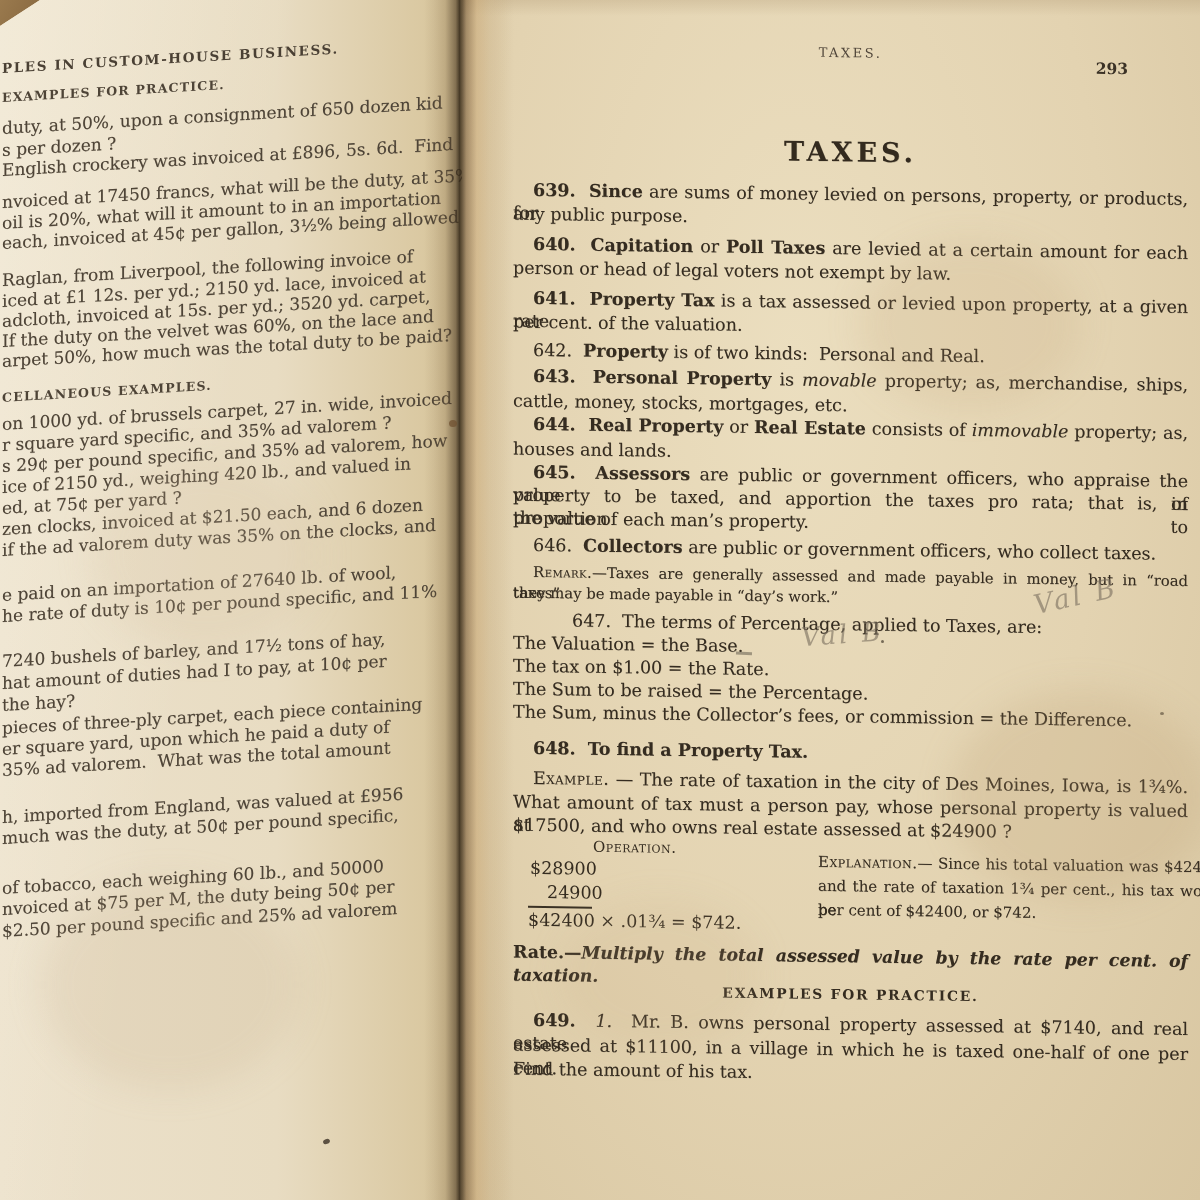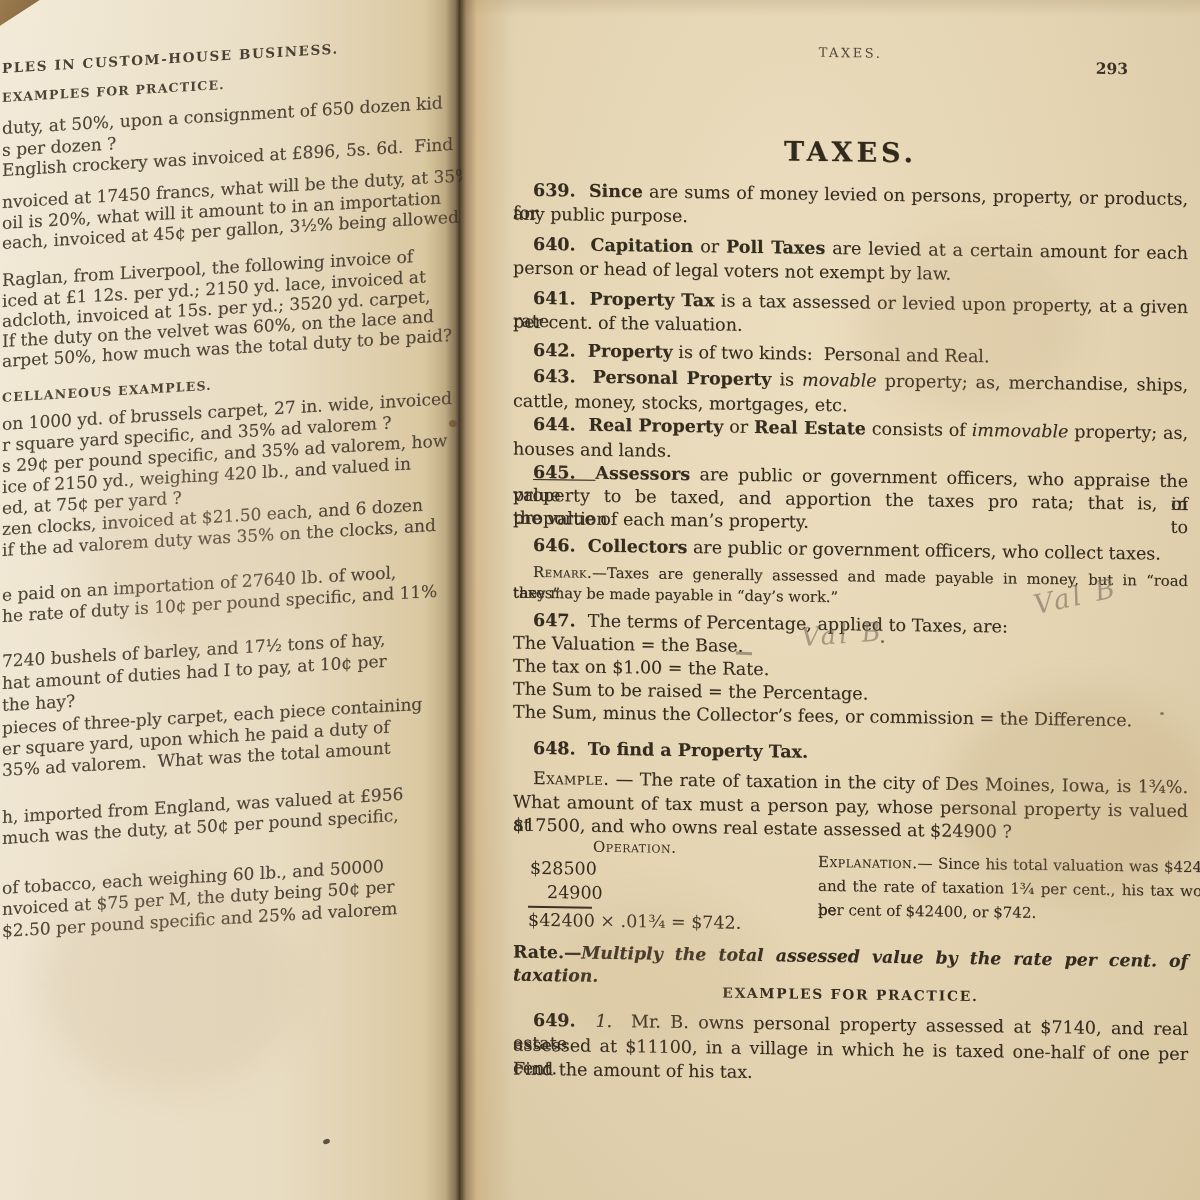--- a/index.html
+++ b/index.html
@@ -151,51 +151,51 @@
 
         <div class="rl just ind" style="top:178px"><span style="font-weight: 700;">639.&nbsp; </span><span style="font-weight: 700;">Since</span><span> are sums of money levied on persons, property, or products, for</span></div>
         <div class="rl" style="top:202px">any public purpose.</div>
 
         <div class="rl just ind" style="top:232px"><span style="font-weight: 700;">640.&nbsp; </span><span style="font-weight: 700;">Capitation</span><span> or </span><span style="font-weight: 700;">Poll Taxes</span><span> are levied at a certain amount for each</span></div>
         <div class="rl" style="top:256px">person or head of legal voters not exempt by law.</div>
 
         <div class="rl just ind" style="top:286px"><span style="font-weight: 700;">641.&nbsp; </span><span style="font-weight: 700;">Property Tax</span><span> is a tax assessed or levied upon property, at a given rate</span></div>
         <div class="rl" style="top:310px">per cent. of the valuation.</div>
 
-        <div class="rl ind" style="top:338px"><span style="font-weight: 700;">642.&nbsp; </span><span style="font-weight: 700;">Property</span><span> is of two kinds:&nbsp; Personal and Real.</span></div>
+        <div class="rl ind" style="top:338px"><span style="font-weight: 400;">642.&nbsp; </span><span style="font-weight: 700;">Property</span><span> is of two kinds:&nbsp; Personal and Real.</span></div>
 
         <div class="rl just ind" style="top:364px"><span style="font-weight: 700;">643.&nbsp; </span><span style="font-weight: 700;">Personal Property</span><span> is </span><span style="font-style: italic;">movable</span><span> property; as, merchandise, ships,</span></div>
         <div class="rl" style="top:389px">cattle, money, stocks, mortgages, etc.</div>
 
         <div class="rl just ind" style="top:412px"><span style="font-weight: 700;">644.&nbsp; </span><span style="font-weight: 700;">Real Property</span><span> or </span><span style="font-weight: 700;">Real Estate</span><span> consists of </span><span style="font-style: italic;">immovable</span><span> property; as,</span></div>
         <div class="rl" style="top:437px">houses and lands.</div>
 
-        <div class="rl just ind" style="top:460px"><span style="font-weight: 700; text-decoration: underline;">645.&nbsp; </span><span style="font-weight: 700;">Assessors</span><span> are public or government officers, who appraise the value of</span></div>
+        <div class="rl just ind" style="top:460px"><span style="font-weight: 700;">645.&nbsp; </span><span style="font-weight: 700;">Assessors</span><span> are public or government officers, who appraise the value of</span></div>
         <div class="rl just" style="top:483px">property to be taxed, and apportion the taxes pro rata; that is, in proportion to</div>
         <div class="rl" style="top:506px">the value of each man’s property.</div>
 
-        <div class="rl ind" style="top:533px"><span style="font-weight: 700;">646.&nbsp; </span><span style="font-weight: 700;">Collectors</span><span> are public or government officers, who collect taxes.</span></div>
+        <div class="rl ind" style="top:533px"><span style="font-weight: 400;">646.&nbsp; </span><span style="font-weight: 700;">Collectors</span><span> are public or government officers, who collect taxes.</span></div>
 
         <div class="rl sm just ind" style="top:560px"><span class="sc">Remark.</span><span>—Taxes are generally assessed and made payable in money, but in “road taxes”</span></div>
         <div class="rl sm" style="top:581px">they may be made payable in “day’s work.”</div>
 
-        <div class="rl ind" style="top:608px"><span style="font-weight: 700;">647.&nbsp; </span><span>The terms of Percentage, applied to Taxes, are:</span></div>
+        <div class="rl ind" style="top:608px"><span style="font-weight: 400; margin-left: 39px;">647.&nbsp; </span><span>The terms of Percentage, applied to Taxes, are:</span></div>
         <div class="rl" style="top:631px">The Valuation = the Base.</div>
         <div class="rl" style="top:654px">The tax on $1.00 = the Rate.</div>
         <div class="rl" style="top:677px">The Sum to be raised = the Percentage.</div>
         <div class="rl" style="top:700px">The Sum, minus the Collector’s fees, or commission = the Difference.</div>
 
         <div class="rl ind" style="top:736px"><span style="font-weight: 700;">648.&nbsp; </span><span style="font-weight: 700;">To find a Property Tax.</span></div>
 
         <div class="rl just ind" style="top:766px"><span class="sc">Example.</span><span> — The rate of taxation in the city of Des Moines, Iowa, is 1¾%.</span></div>
         <div class="rl just" style="top:790px">What amount of tax must a person pay, whose personal property is valued at</div>
         <div class="rl" style="top:813px">$17500, and who owns real estate assessed at $24900 ?</div>
 
         <div class="op-label sc">Operation.</div>
-        <div class="op-n1">$28500</div>
+        <div class="op-n1">$28900</div>
         <div class="op-n2">24900</div>
         <div class="op-rule"></div>
         <div class="op-result">$42400 × .01¾ = $742.</div>
 
         <div class="rl expl just" style="top:845px"><span class="sc">Explanation.</span><span>— Since his total valuation was $42400,</span></div>
         <div class="rl expl just" style="top:869px">and the rate of taxation 1¾ per cent., his tax would be 1¾</div>
         <div class="rl expl" style="top:893px">per cent of $42400, or $742.</div>
 
         <div class="rl just rule-line" style="top:940px"><span style="font-weight: 700;">Rate.</span><span style="font-weight: 700;">—</span><span style="font-weight: 700; font-style: italic;">Multiply the total assessed value by the rate per cent. of taxation.</span></div>
 

